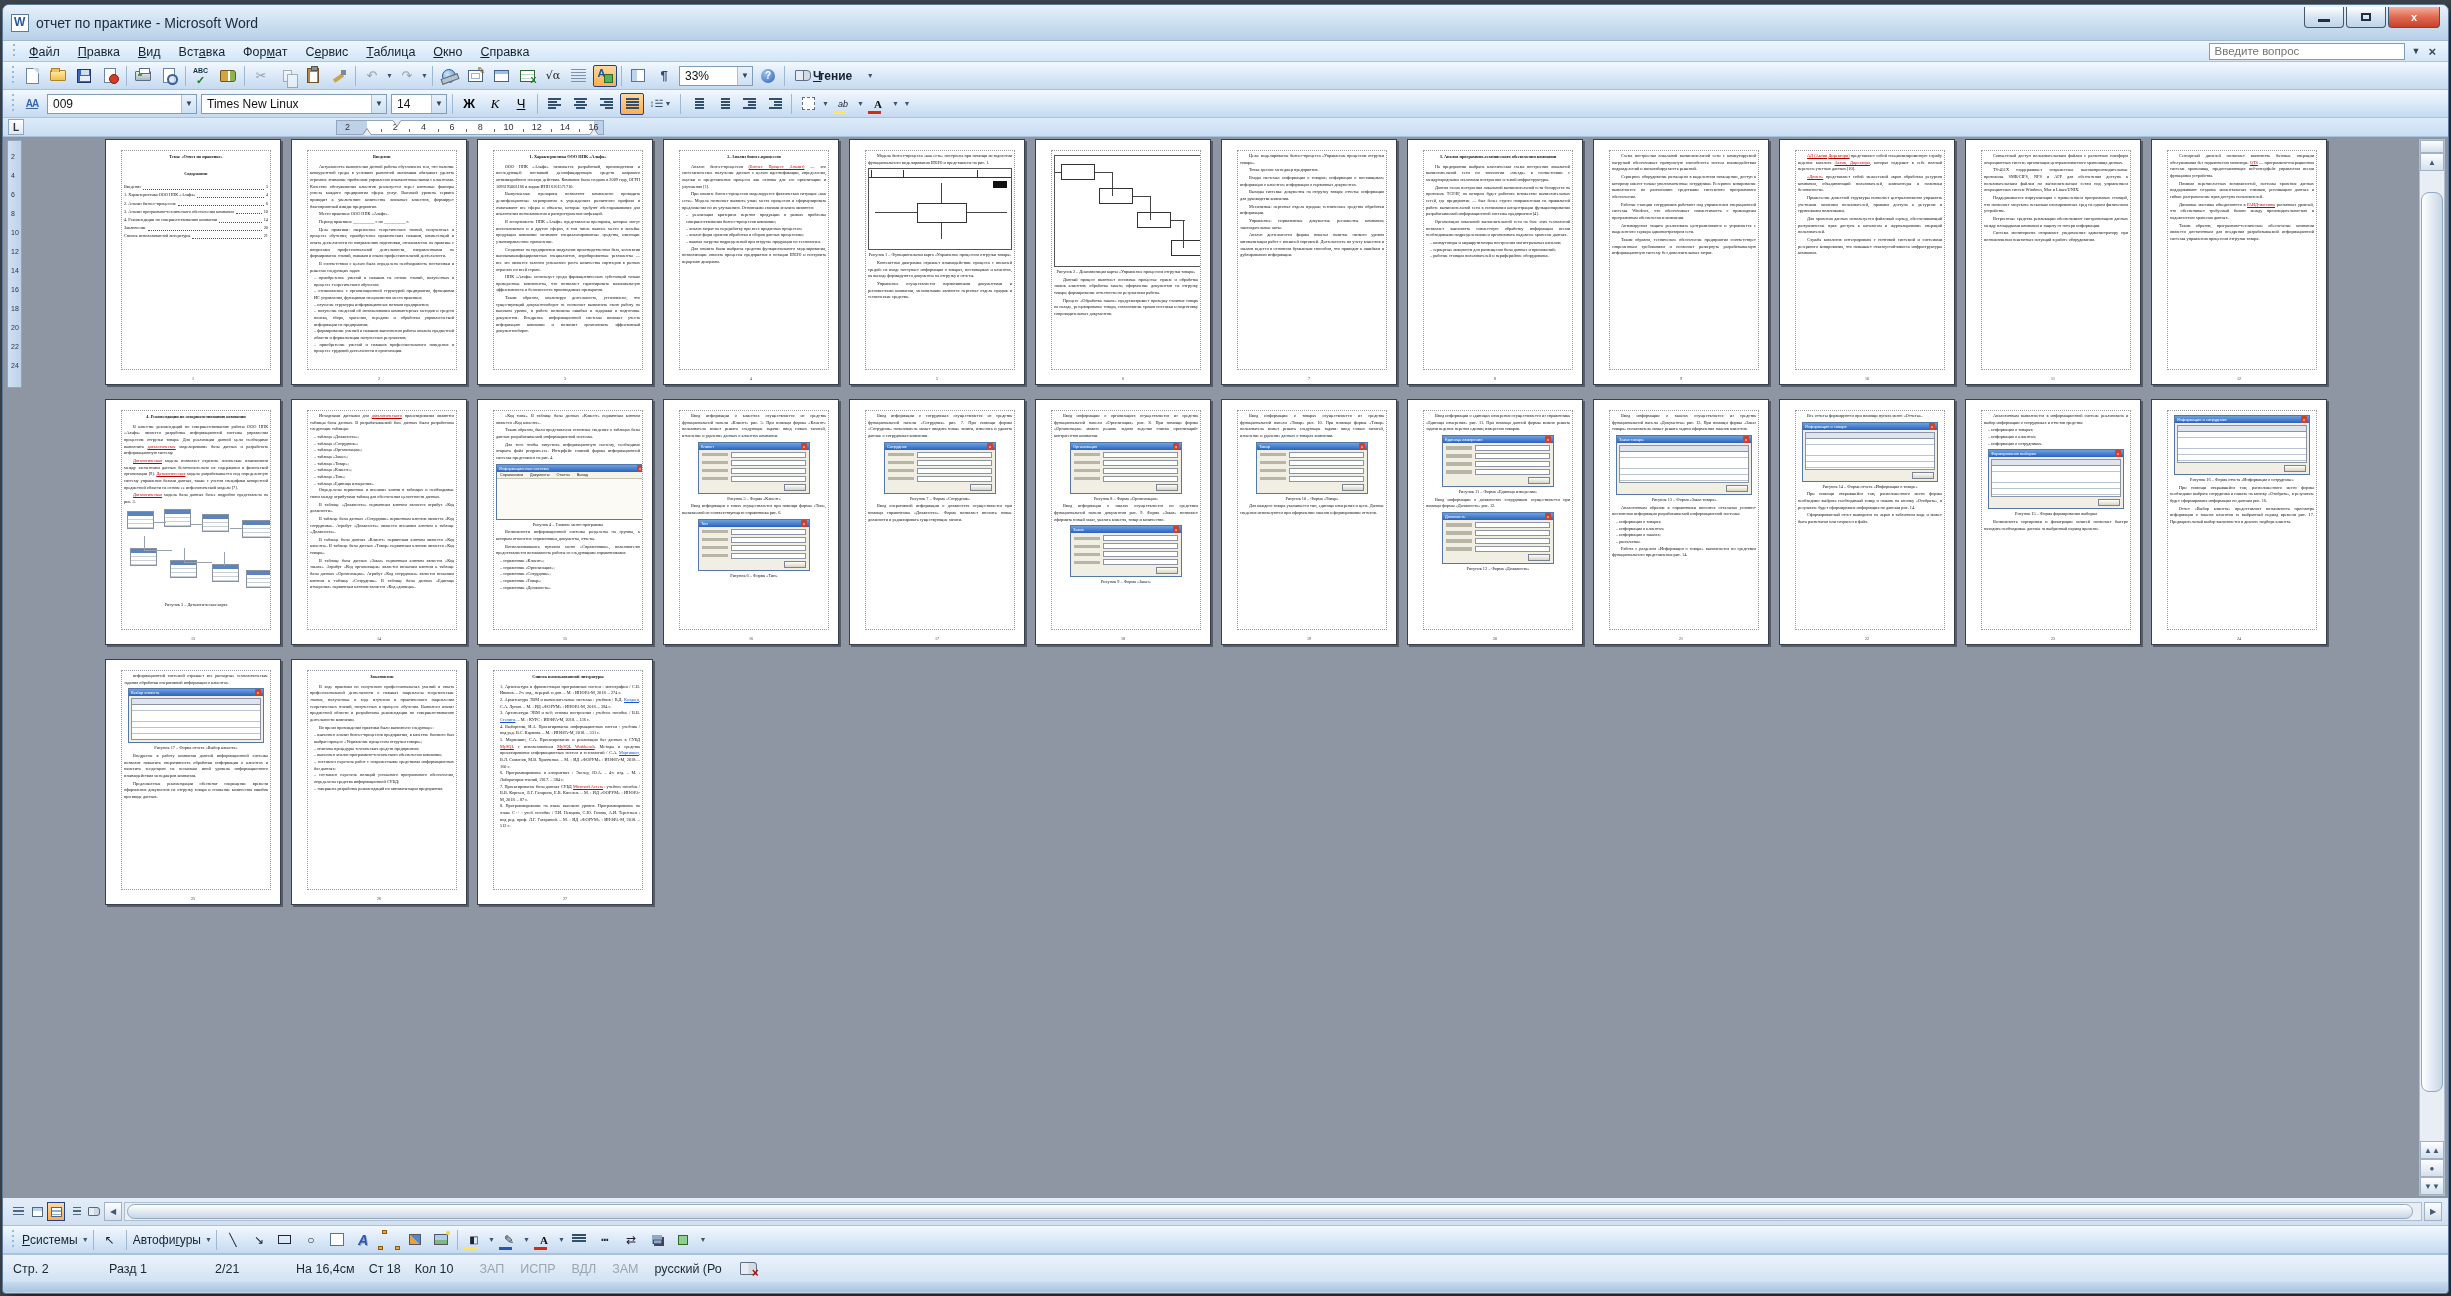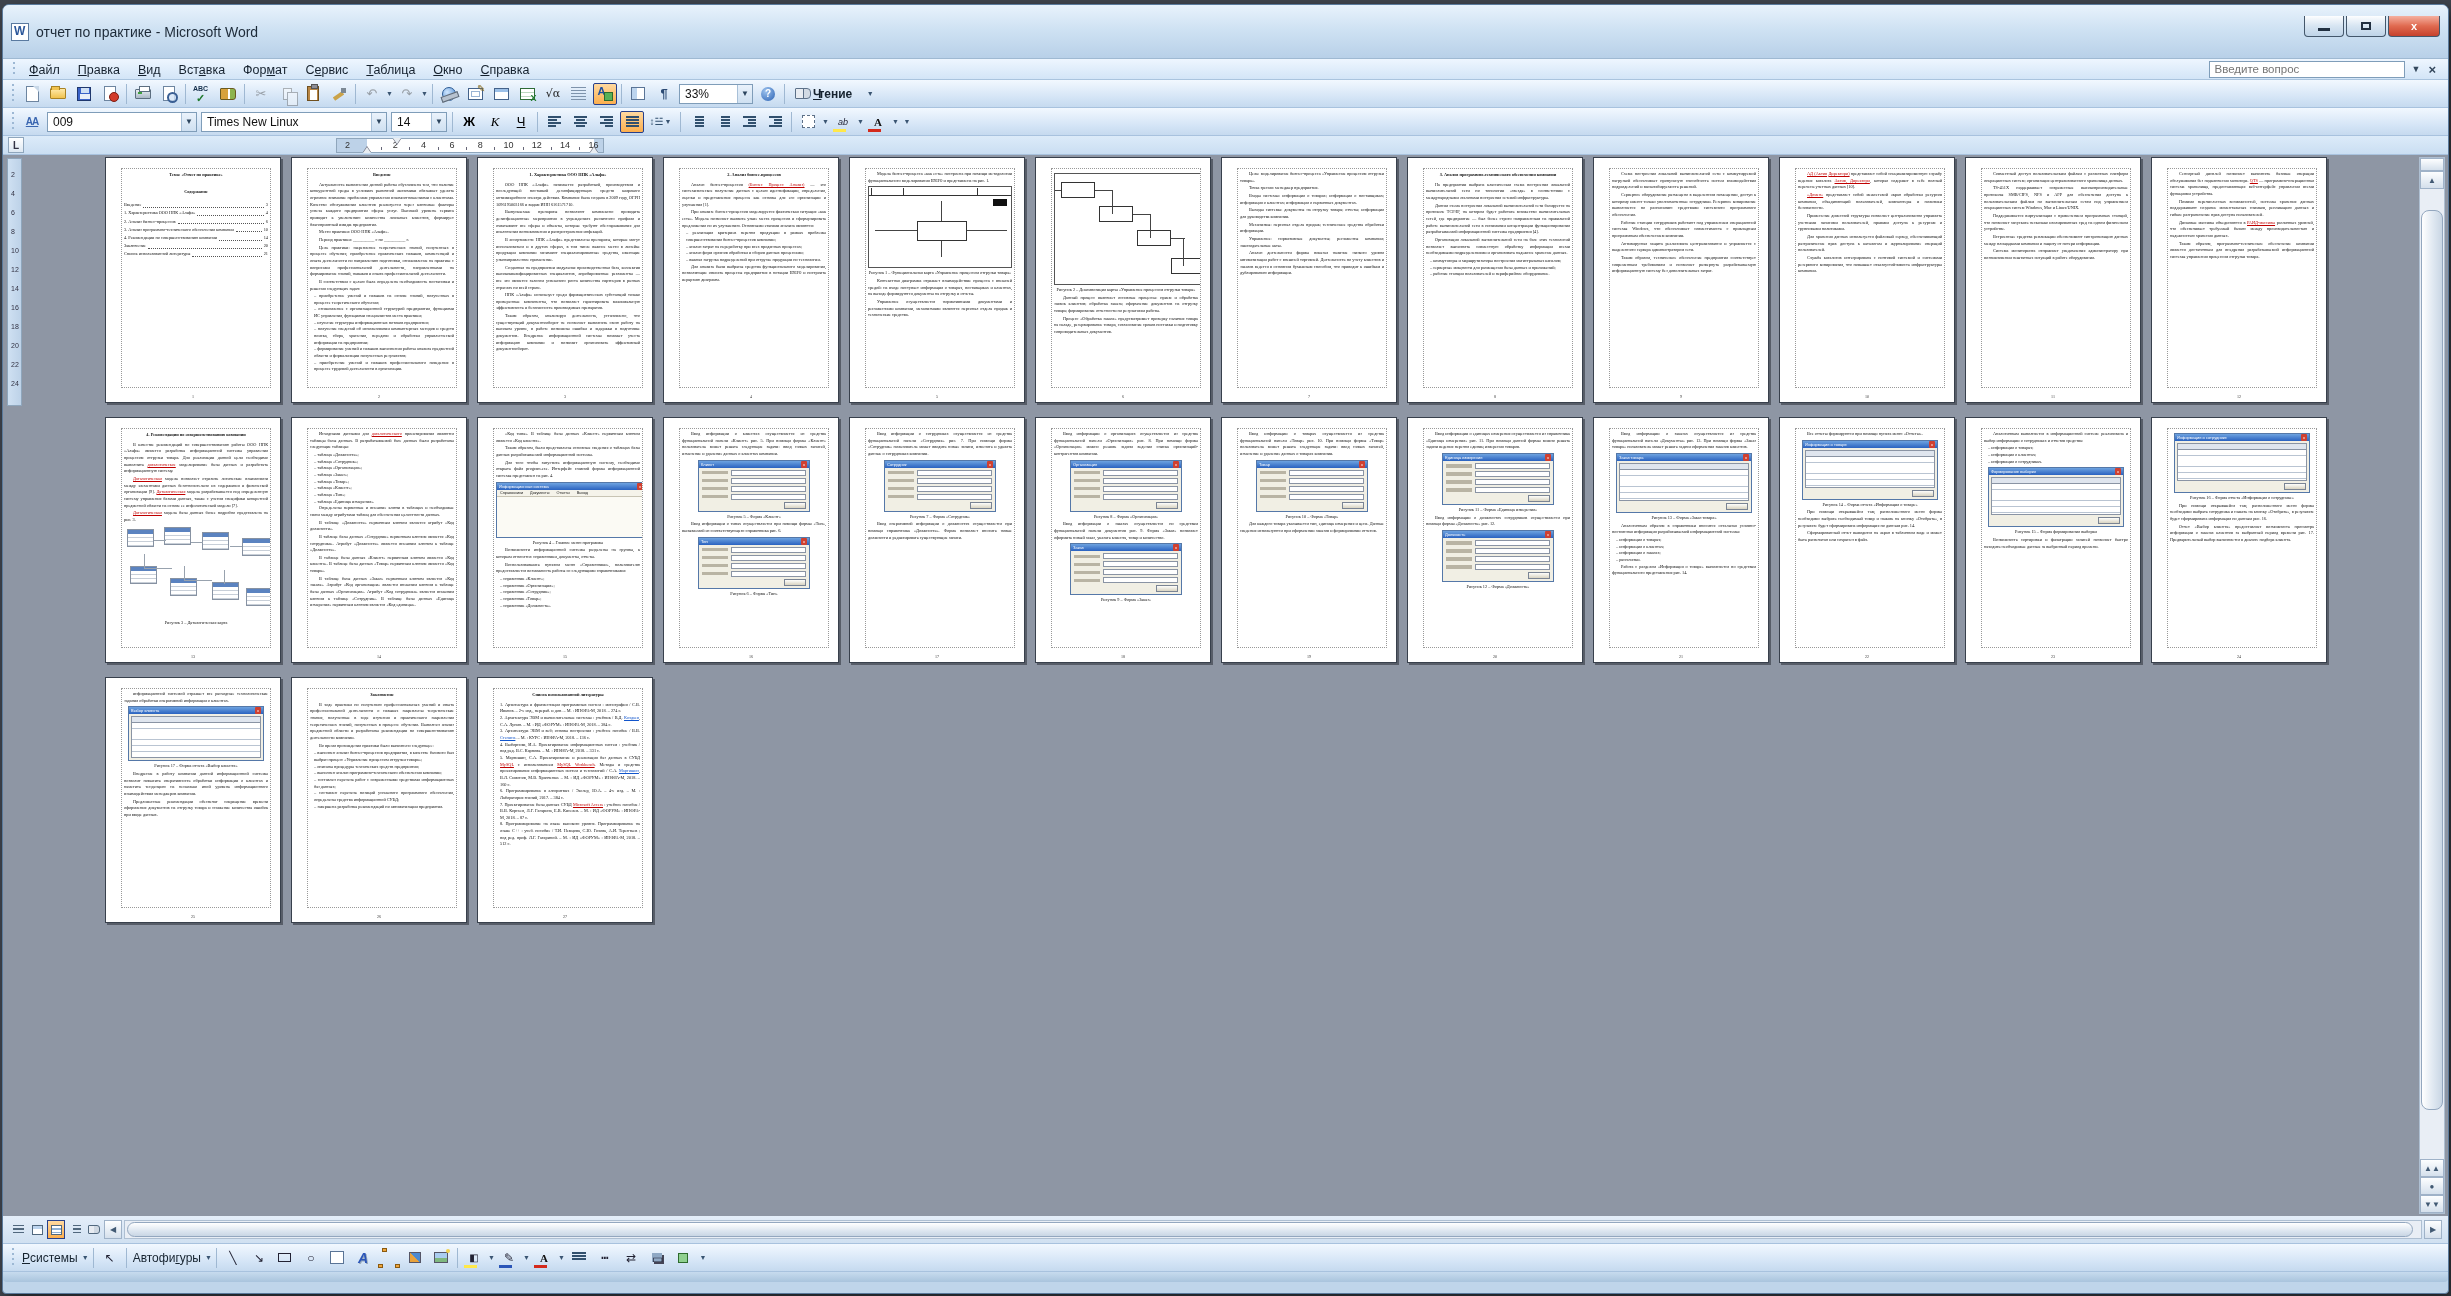--- a/index.html
+++ b/index.html
@@ -1,21 +1,21 @@
 <!DOCTYPE html>
 <html><head>
 <meta charset="utf-8">
 <style>
   html,body{margin:0;padding:0;background:#3f444d;width:2451px;height:1296px;overflow:hidden;
     font-family:"Liberation Sans",sans-serif;-webkit-font-smoothing:antialiased;}
   *{box-sizing:border-box;}
   #win{position:absolute;left:2px;top:4px;width:2447px;height:1290px;border-radius:7px 7px 4px 4px;
     background:#bfd5ea;border:1px solid #5a7a9c;box-shadow:5px 6px 14px rgba(0,0,0,.55);overflow:hidden;}
   
-  #titlebar{height:54px;background:linear-gradient(#e8f2fc,#cfe2f3 45%,#b8d0e8);display:flex;align-items:center;
+  #titlebar{height:36px;background:linear-gradient(#e8f2fc,#cfe2f3 45%,#b8d0e8);display:flex;align-items:center;
     padding:0 8px;border-bottom:1px solid #9fb9d2;}
   .appicon{width:18px;height:18px;margin-right:7px;position:relative;background:#fff;border:1px solid #5a7aa0;}
   .appicon::before{content:"W";position:absolute;left:2px;top:0px;font-size:12px;font-weight:bold;color:#2b579a;}
   #title-text{font-size:14px;color:#1d2a38;}
   .winbtns{margin-left:auto;display:flex;margin-top:-10px;}
   .wbtn{width:40px;height:21px;border:1px solid #44576b;border-top:none;display:flex;align-items:center;justify-content:center;
     background:linear-gradient(#fdfeff,#d7e5f2 50%,#bfd4e8);font-size:11px;color:#213041;border-radius:0 0 4px 4px;margin-left:2px;}
   .wbtn.close{width:52px;background:linear-gradient(#f5b0a0,#e06a50 50%,#c6412c);color:#fff;font-weight:bold;}
   .wbtn .mindash{width:12px;height:3px;background:#213041;margin-top:6px;}
   .wbtn .maxbox{width:10px;height:8px;border:2px solid #213041;}
@@ -1255,14 +1255,25 @@
       </div>
     <div class="tbtn">
         <span class="dwicon" style="width:10px;height:9px;display:block;background:#8fa8c4;box-shadow:2px 2px 0 #445">▭</span>
       </div>
     <div class="tbtn">
         <span class="cube"></span>
       </div>
     <div class="ovf">▼</div>
   </div>
 
+  <div id="statusbar">
+    <span class="sfield" style="width:70px">Стр. 2</span>
+    <span class="sfield" style="width:80px">Разд 1</span>
+    <span class="sfield" style="width:55px">2/21</span>
+    <span class="sfield" style="margin-right:14px">На 16,4см</span>
+    <span class="sfield" style="margin-right:14px">Ст 18</span>
+    <span class="sfield">Кол 10</span>
+    <span id="modefields"><span class="sfield dim">ЗАП</span><span class="sfield dim">ИСПР</span><span class="sfield dim">ВДЛ</span><span class="sfield dim">ЗАМ</span></span>
+    <span class="sfield" style="margin-right:0">русский (Ро</span>
+    <span id="spell"></span>
+  </div>
   <div id="bottomedge"></div>
 </div>
 
 </body></html>

